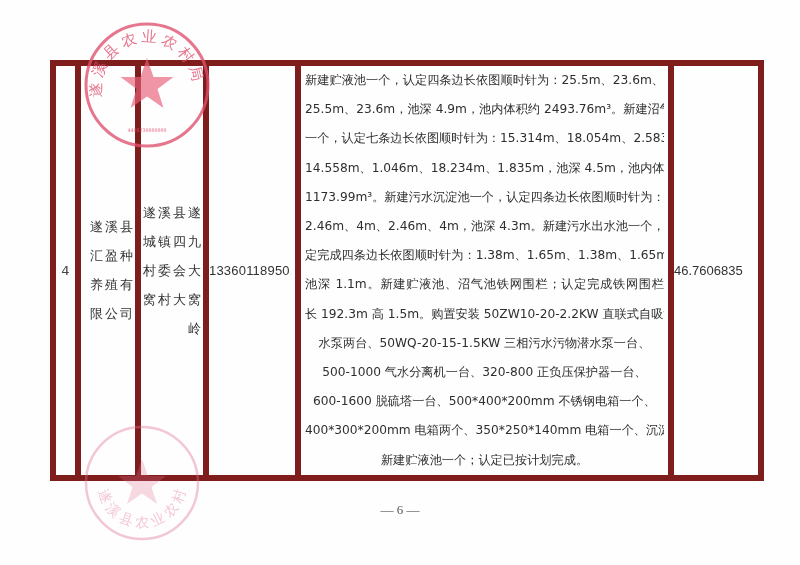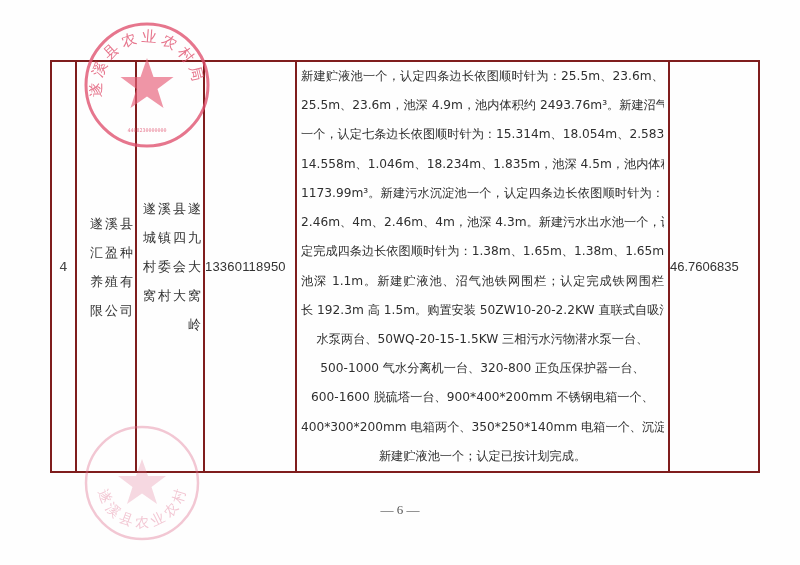--- a/index.html
+++ b/index.html
@@ -24,21 +24,21 @@
   table.record {
     position: absolute;
     left: 50px;
     top: 60px;
     width: 708px;
     height: 413px;
     border-collapse: collapse;
     table-layout: fixed;
   }
   table.record td {
-    border: 2px solid #7f1d1d;
+    border: 6px solid #7f1d1d;
     vertical-align: middle;
     padding: 0;
   }
   col.c-idx { width: 25px; }
   col.c-name { width: 60px; }
   col.c-addr { width: 68px; }
   col.c-phone { width: 92px; }
   col.c-desc { width: 373px; }
   col.c-amt { width: 90px; }
 
@@ -155,21 +155,21 @@
         <span class="dline justify">25.5m、23.6m，池深 4.9m，池内体积约 2493.76m³。新建沼气池</span>
         <span class="dline justify">一个，认定七条边长依图顺时针为：15.314m、18.054m、2.583m、</span>
         <span class="dline justify">14.558m、1.046m、18.234m、1.835m，池深 4.5m，池内体积约</span>
         <span class="dline justify">1173.99m³。新建污水沉淀池一个，认定四条边长依图顺时针为：</span>
         <span class="dline justify">2.46m、4m、2.46m、4m，池深 4.3m。新建污水出水池一个，认</span>
         <span class="dline justify">定完成四条边长依图顺时针为：1.38m、1.65m、1.38m、1.65m，</span>
         <span class="dline justify">池深 1.1m。新建贮液池、沼气池铁网围栏；认定完成铁网围栏</span>
         <span class="dline center">长 192.3m 高 1.5m。购置安装 50ZW10-20-2.2KW 直联式自吸污</span>
         <span class="dline center">水泵两台、50WQ-20-15-1.5KW 三相污水污物潜水泵一台、</span>
         <span class="dline center">500-1000 气水分离机一台、320-800 正负压保护器一台、</span>
-        <span class="dline center">600-1600 脱硫塔一台、900*400*200mm 不锈钢电箱一个、</span>
+        <span class="dline center">600-1600 脱硫塔一台、500*400*200mm 不锈钢电箱一个、</span>
         <span class="dline center">400*300*200mm 电箱两个、350*250*140mm 电箱一个、沉淀池、</span>
         <span class="dline center">新建贮液池一个；认定已按计划完成。</span>
       </td>
 
       <td class="cell-amt">46.7606835</td>
     </tr>
   </tbody>
     </table>
 
   <div class="stamp stamp-top">

